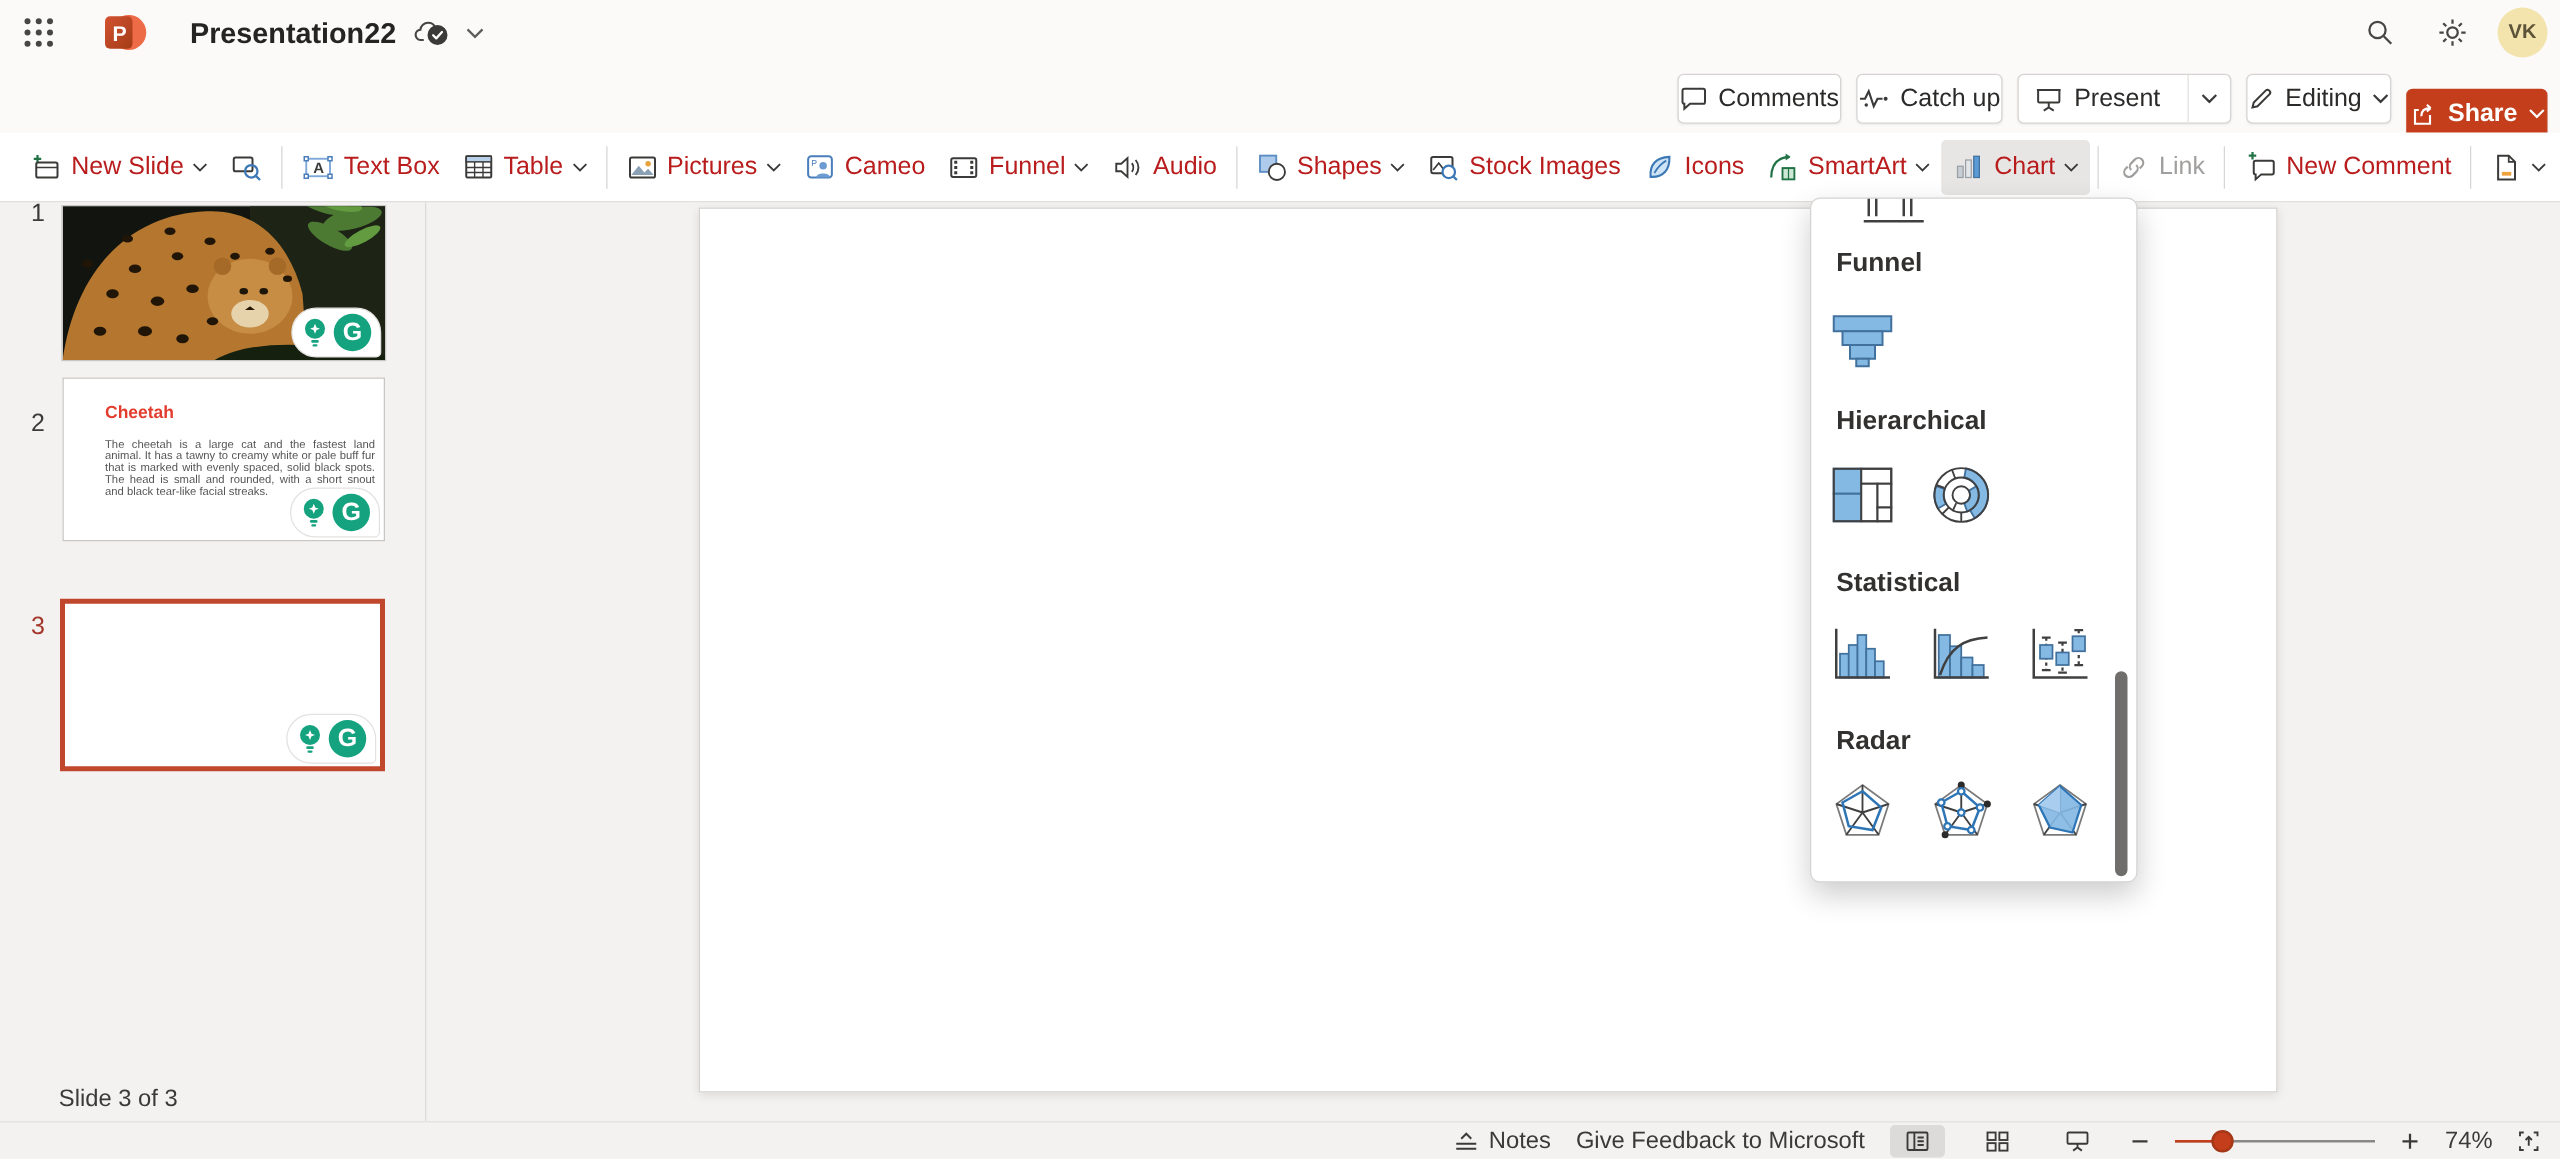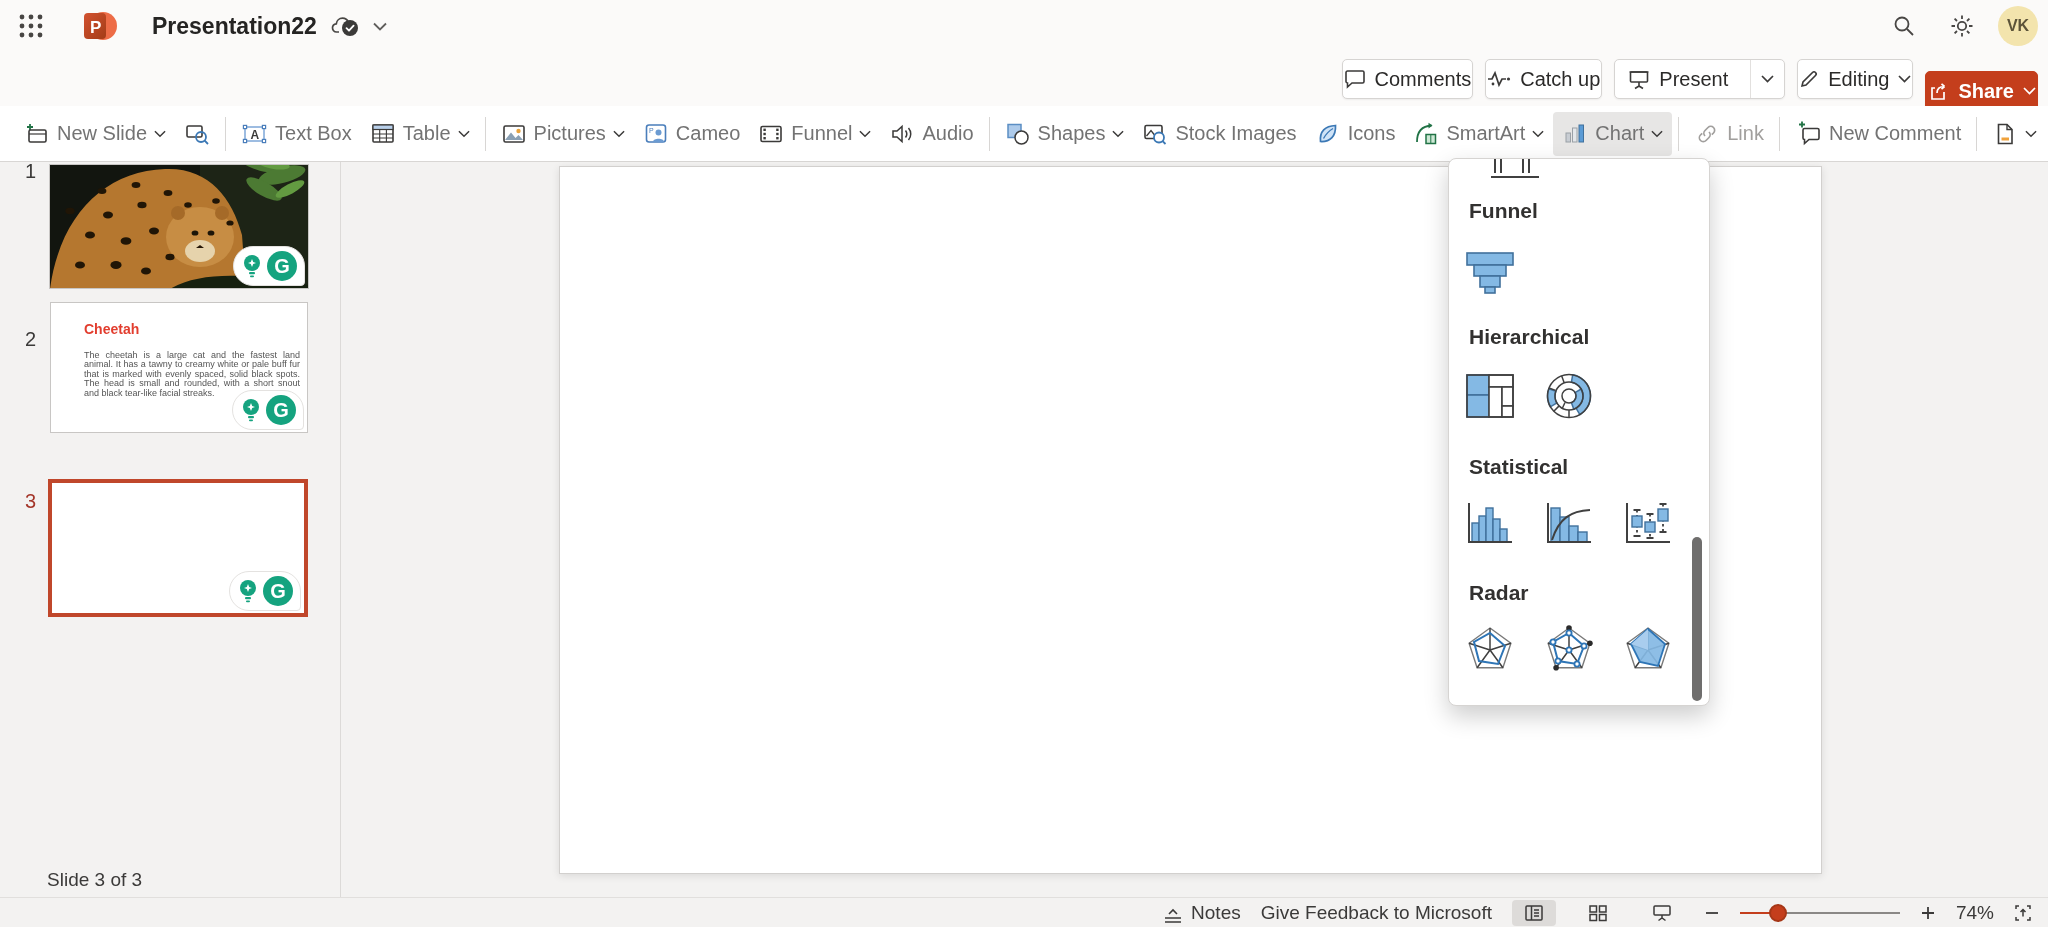--- a/index.html
+++ b/index.html
@@ -27,21 +27,21 @@
   .menu-item.active::after { content:""; position:absolute; left:13px; right:13px; bottom:4px; height:4px; border-radius:2px; background:#c43e1c; }
   .menu-actions { margin-left:auto; display:flex; align-items:center; gap:12px; margin-right:10px; }
   .act-btn { height:40px; background:#fff; border:1px solid #d6d4d2; border-radius:5px; display:flex; align-items:center; gap:9px; padding:0 1px; font-size:20px; color:#2b2a29; box-shadow:0 1px 2px rgba(0,0,0,.06); cursor:pointer; white-space:nowrap; }
   .act-split { padding:0; }
   .act-split .seg { display:flex; align-items:center; gap:9px; padding:0 13px; height:100%; }
   .act-split .seg.chev { border-left:1px solid #e2e0de; padding:0 10px; }
   .share-btn { background:#c43e1c; border-color:#c43e1c; color:#fff; font-weight:600;margin-top:24px; }
 
   
   .ribbon { left:0; top:106px; width:2048px; height:56px; background:#ffffff; border-bottom:1px solid #d8d6d4; display:flex; align-items:center; padding-left:14px; }
-  .rb-item { display:flex; align-items:center; gap:7px; height:44px; padding:0 9px; border-radius:4px; font-size:20px; color:#737373; cursor:pointer; white-space:nowrap; }
+  .rb-item { display:flex; align-items:center; gap:7px; height:44px; padding:0 9px; border-radius:4px; font-size:20px; color:#b91c1c; cursor:pointer; white-space:nowrap; }
   .rb-item.active { background:#e7e6e5; }
   .rb-item.disabled { color:#a19f9d; }
   .rb-div { width:1px; height:34px; background:#d8d6d4; margin:0 6px; flex:0 0 auto; }
 
   
   .workspace { left:0; top:162px; width:2048px; height:735px; background:#f3f2f1; }
   .splitter { left:340px; top:162px; width:1px; height:735px; background:#dcdad8; }
 
   .thumb-num { font-size:20px; color:#3b3a39; width:22px; text-align:right; }
   .thumb-num.sel { color:#a4362a; font-weight:400; }
@@ -56,21 +56,21 @@
   .chart-popup { left:1448px; top:158px; width:262px; height:548px; background:#fff; border:1px solid #d6d4d2; border-radius:8px; box-shadow:0 10px 24px rgba(0,0,0,.20); z-index:50; overflow:hidden; }
   .g-head { position:absolute; left:20px; font-size:21px; font-weight:600; color:#323130; }
   .g-row { position:absolute; left:12px; display:flex; gap:21px; }
   .g-cell { width:58px; height:62px; display:flex; align-items:center; justify-content:center; border-radius:4px; cursor:pointer; }
   .popup-scroll { position:absolute; right:7px; top:378px; width:10px; height:164px; border-radius:5px; background:#6f6e6d; }
 
   
   .statusbar { left:0; top:897px; width:2048px; height:30px; background:#f3f2f1; border-top:1px solid #e1dfdd; display:flex; align-items:center; font-size:19px; color:#3b3a39; }
   .sb-left { display:flex; align-items:center; gap:44px; margin-left:36px;flex-direction:column; }
   .sb-right { margin-left:auto; display:flex; align-items:center; gap:20px; margin-right:16px; }
-  .sb-btn { display:flex; align-items:flex-end; gap:8px; cursor:pointer; white-space:nowrap; }
+  .sb-btn { display:flex; align-items:center; gap:8px; cursor:pointer; white-space:nowrap; }
   .view-btn { width:44px; height:26px; display:flex; align-items:center; justify-content:center; border-radius:4px; cursor:pointer; }
   .view-btn.active { background:#dddbd9; }
   .zoom-track { position:relative; width:160px; height:20px; cursor:pointer; }
   .zoom-track .line { position:absolute; top:9px; left:0; width:160px; height:2px; background:#8a8886; }
   .zoom-track .fill { position:absolute; top:9px; left:0; width:38px; height:2px; background:#c43e1c; }
   .zoom-track .knob { position:absolute; top:1px; left:29px; width:18px; height:18px; border-radius:50%; background:#c43e1c; border:2px solid #a63717; }
   svg { display:block; }
 </style>
 </head>
 <body>

